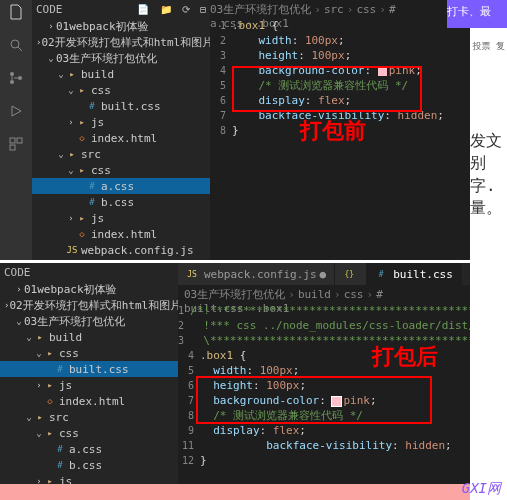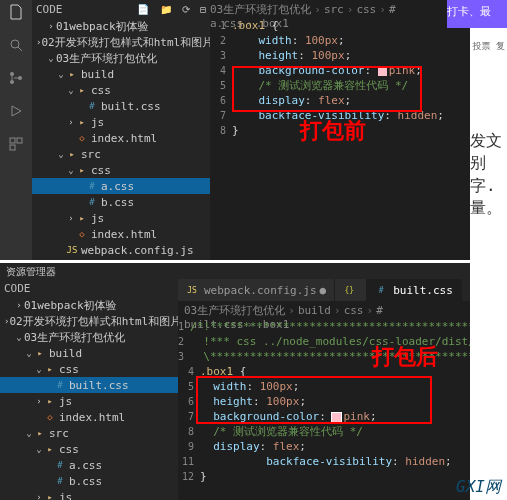--- a/index.html
+++ b/index.html
@@ -211,21 +211,20 @@
           <span class="gut">8</span>
           <span class="ln"><span class="w">}</span></span>
         </div>
       </div>
   </div>
 </div>
 <div class="box" style="top:66px;left:232px;width:190px;height:46px"></div>
 <div class="label" style="top:116px;left:300px">打包前</div>
 
 <div class="pane pane2">
-  <div class="title2">资源管理器</div>
   <div class="sidebar" style="height:calc(100% - 16px)">
     <div class="sbhead">
       <span>CODE</span>
     </div>
     <div class="tree" id="tree2">
         <div class="row">
           <span class="ind" style="width: 10px;"></span>
           <span class="chev">›</span>
           <span>01webpack初体验</span>
         </div>
@@ -369,13 +368,13 @@
 <div class="box" style="top:376px;left:196px;width:236px;height:48px"></div>
 <div class="label" style="top:342px;left:372px">打包后</div>
 
 <div class="rightcol">
   <div class="banner">打卡、最</div>
   <div class="rright">投票  复</div>
   <div class="rtext">发文
 别字.
 量。</div>
 </div>
-<div style="position:absolute;bottom:2px;right:6px;font-size:16px;color:#0c4a6e;font-style:italic">GXI网</div>
+<div style="position:absolute;bottom:2px;right:6px;font-size:14px;color:#8b5cf6;font-style:italic">GXI网</div>
 
 </body></html>

